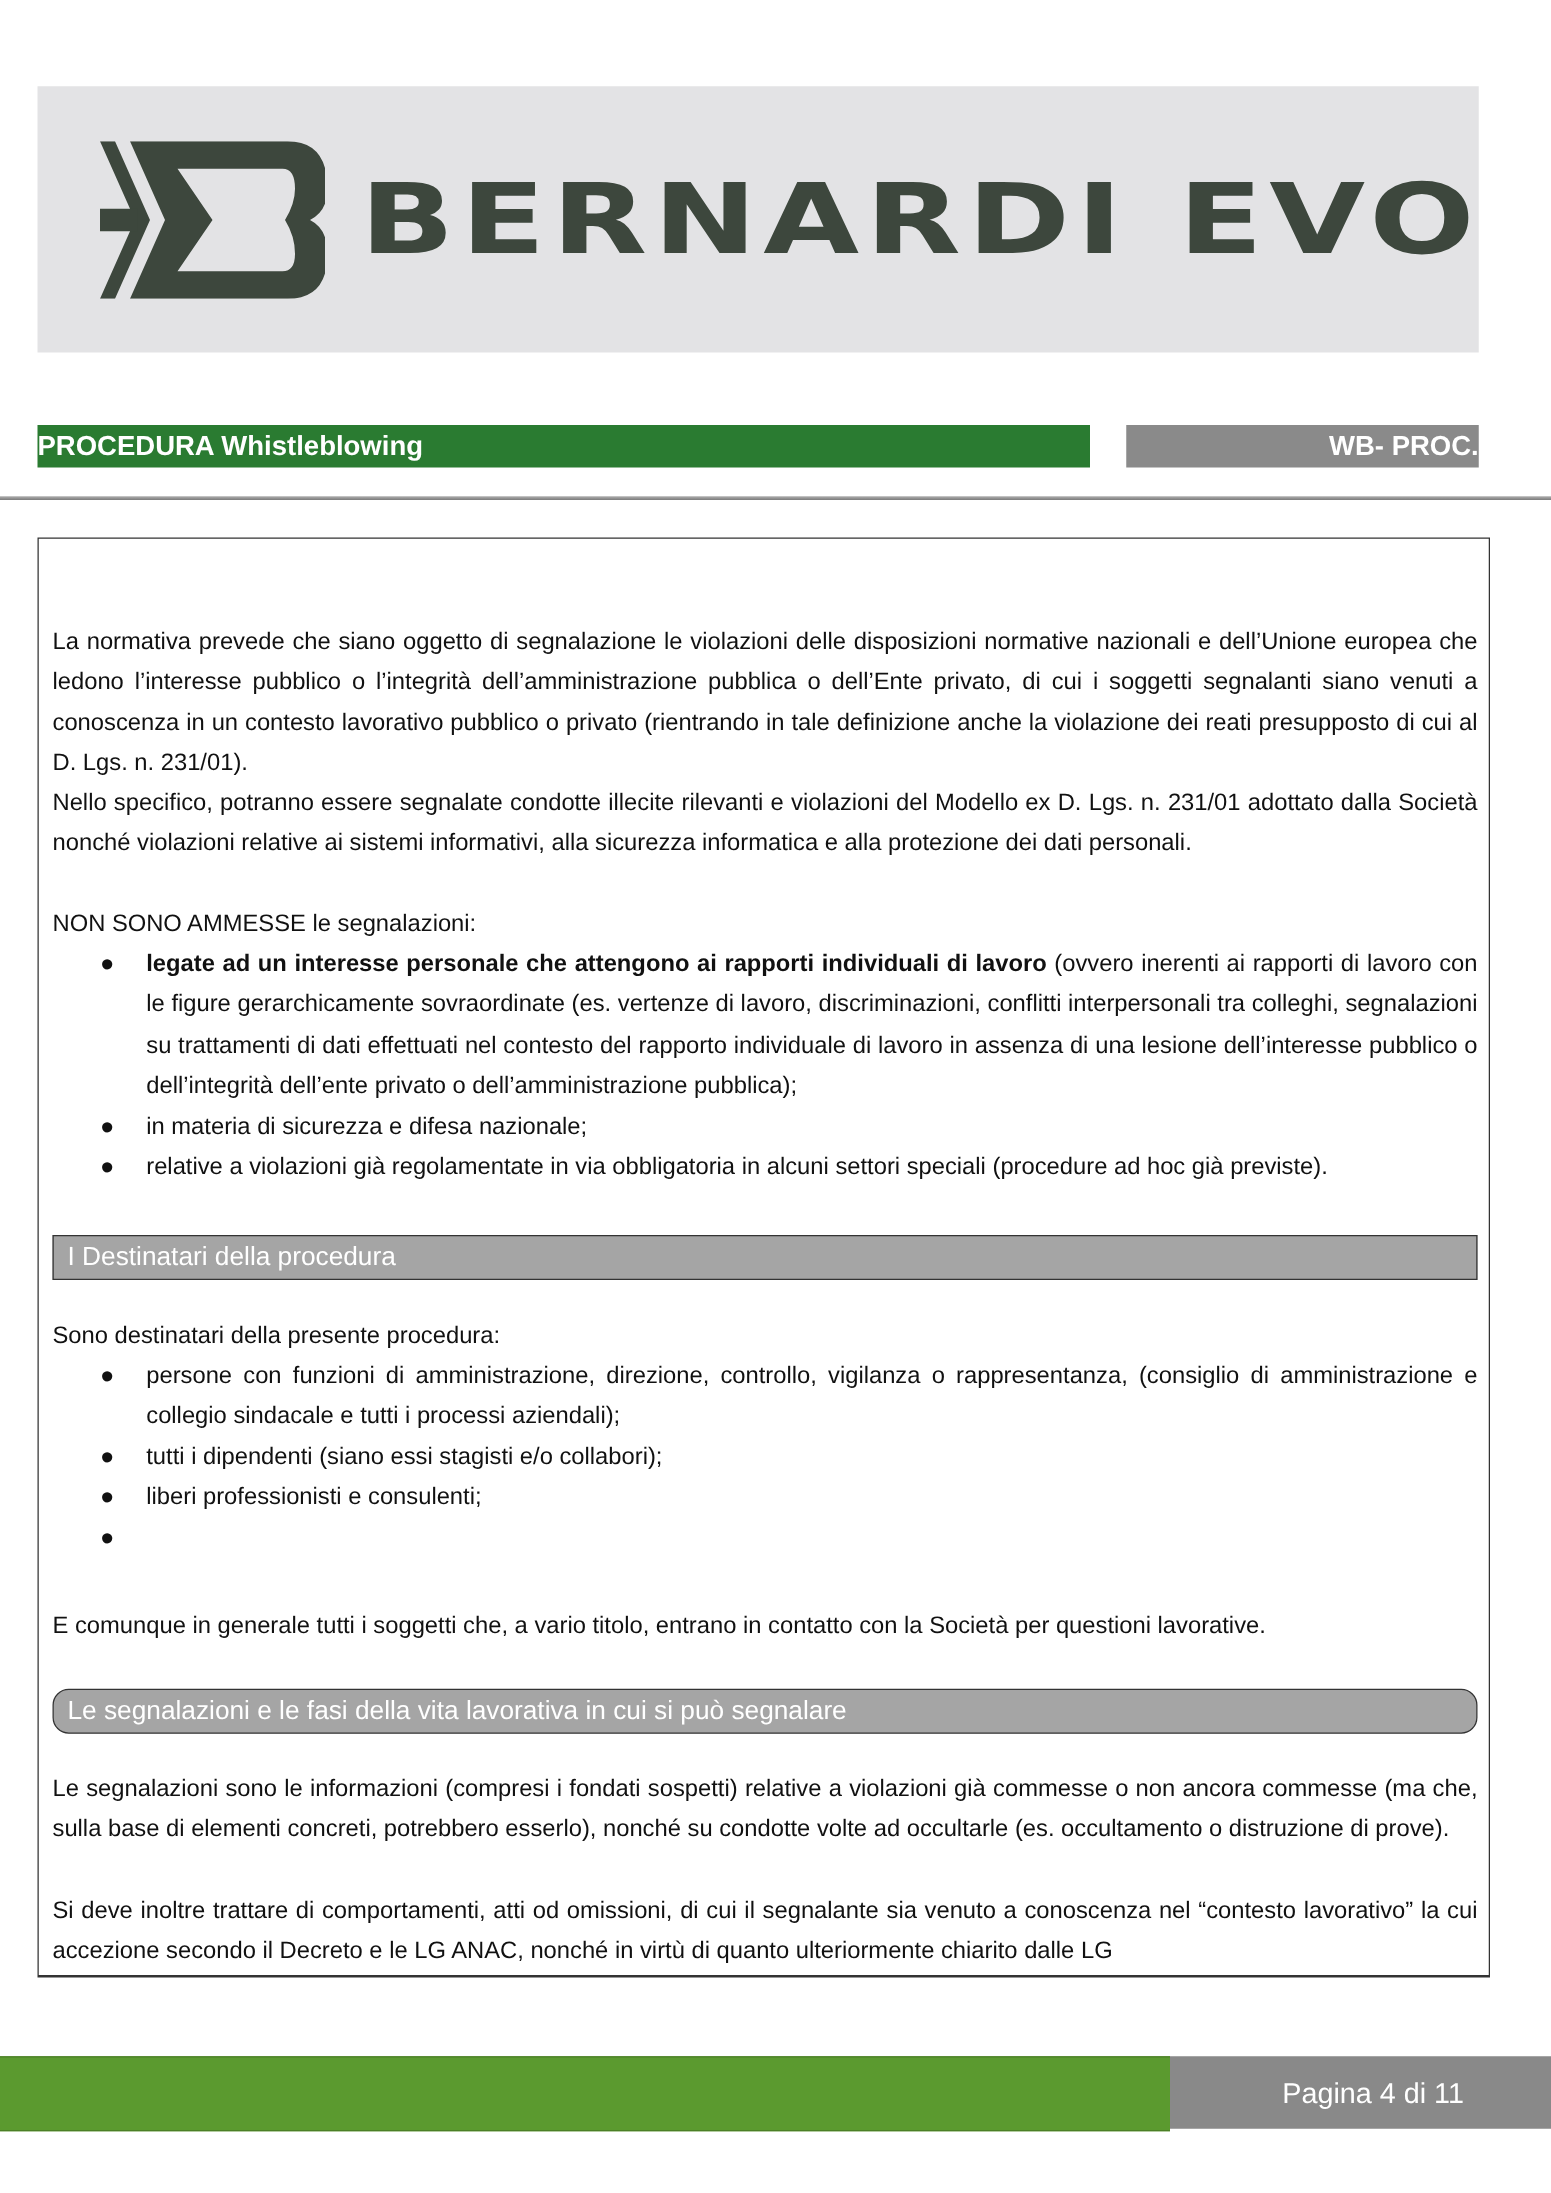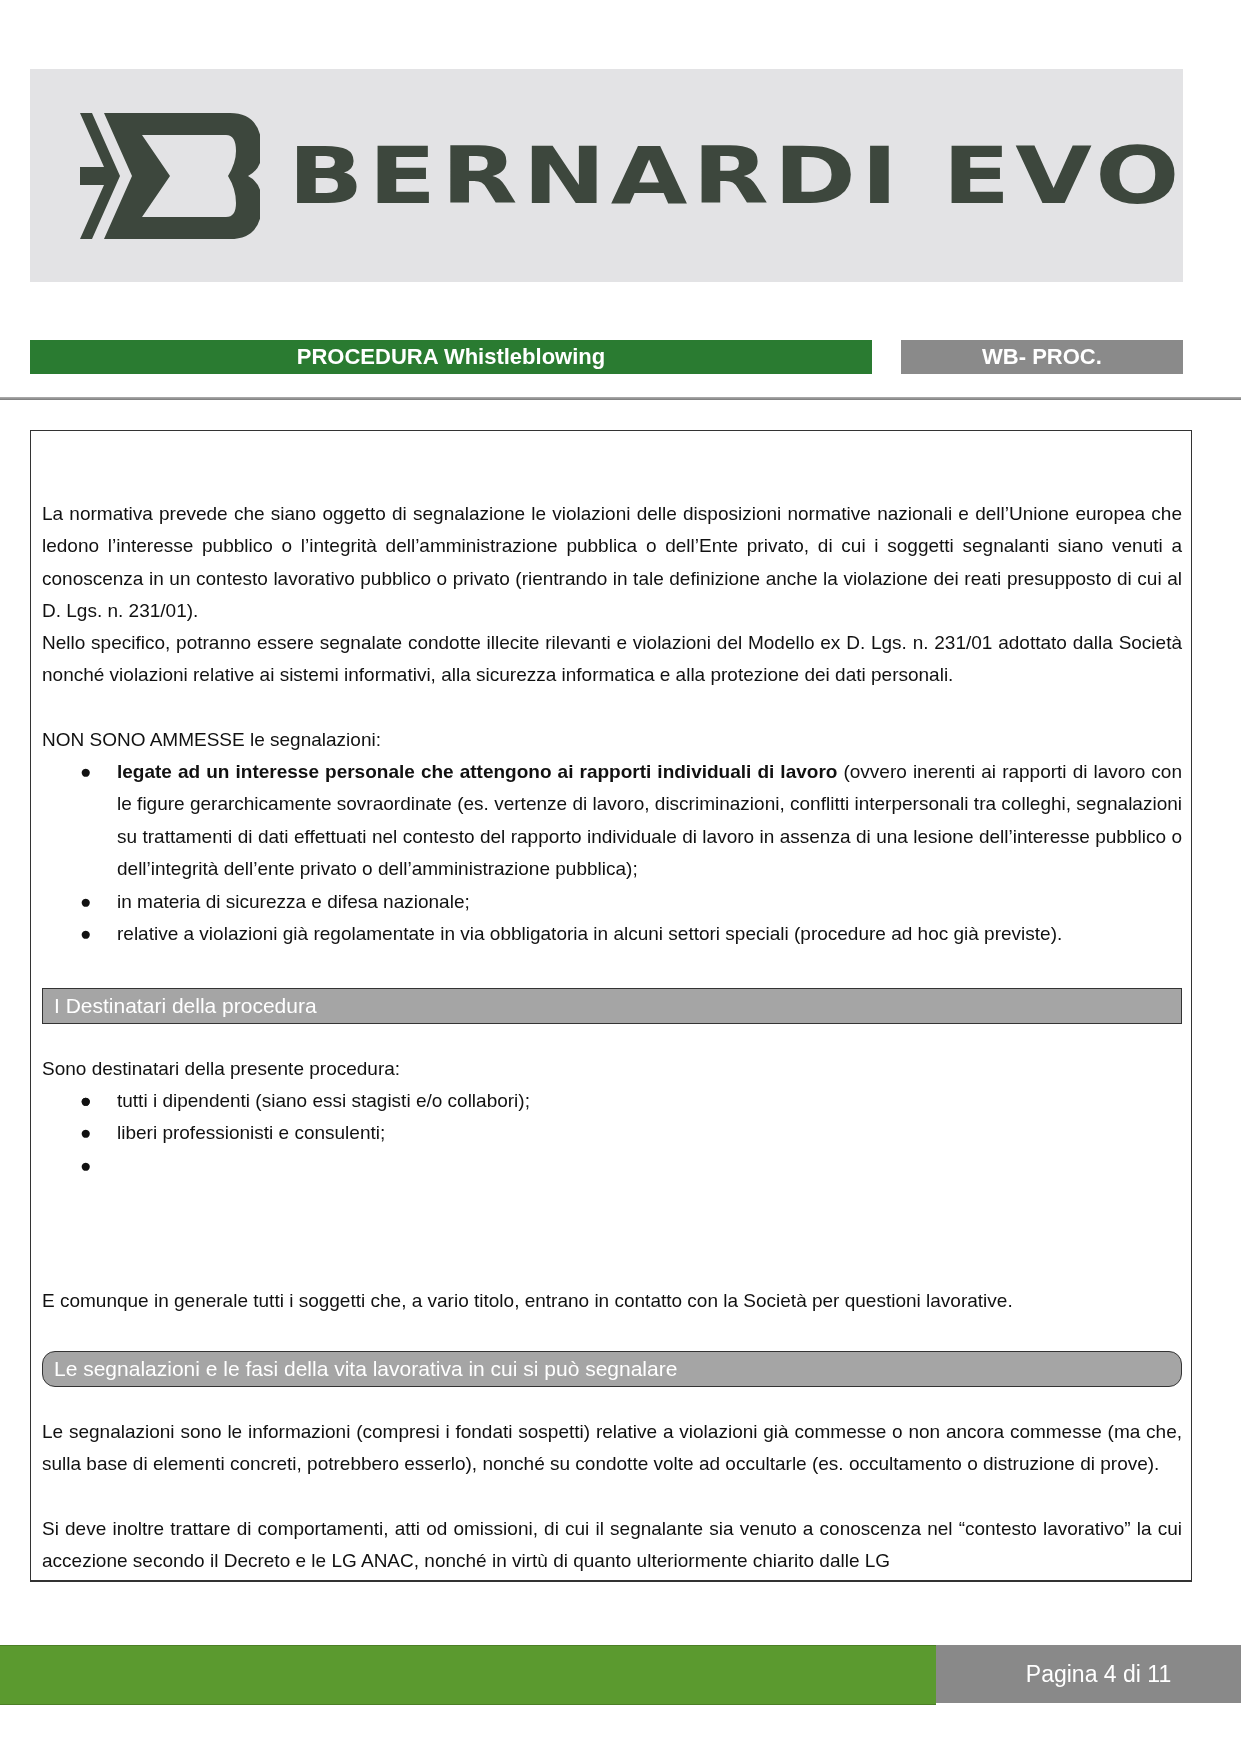--- a/index.html
+++ b/index.html
@@ -9,24 +9,24 @@
   .logo-band { position: absolute; left: 30px; top: 69px; width: 1153px; height: 213px;
                background: #e3e3e5; }
   .logo-mark { position: absolute; left: 50px; top: 44px; width: 180px; height: 126px; }
   .logo-text { position: absolute; left: 258px; top: 62px; height: 90px; line-height: 90px;
                font-family: "DejaVu Sans", sans-serif; font-weight: bold; font-size: 78px;
                letter-spacing: 4px; color: #3d473d; transform: scaleX(1.27); transform-origin: left center;
                white-space: nowrap; }
 
   .title-bar { position: absolute; left: 30px; top: 340px; width: 842px; height: 34px;
                background: #2a7b31; color: #fff; font-weight: bold; font-size: 22px;
-               text-align: center; line-height: 34px; }
+               line-height: 34px; }
   .code-bar { position: absolute; left: 901px; top: 340px; width: 282px; height: 34px;
               background: #8a8a8a; color: #fff; font-weight: bold; font-size: 22px;
-              text-align: center; line-height: 34px; }
+              text-align: right; line-height: 34px; }
   .separator { position: absolute; left: 0; top: 397px; width: 1241px; height: 3px;
                background: linear-gradient(#b0b0b0, #7b7b7b); }
 
   .content-box { position: absolute; left: 30px; top: 430px; width: 1162px; height: 1152px;
                  border: 1.5px solid #333; border-bottom-width: 2px; background: #fff;
                  box-sizing: border-box; overflow: hidden; }
 
   .section-heading { position: absolute; left: 11px; width: 1140px; height: 36px;
                      background: #a5a5a5; border: 1.5px solid #333; box-sizing: border-box;
                      color: #fff; font-size: 21px; line-height: 33px; padding-left: 11px; }
@@ -80,21 +80,21 @@
     <li><span class="dot">●</span><b>legate ad un interesse personale che attengono ai rapporti individuali di lavoro</b><span> (ovvero inerenti ai rapporti di lavoro con le figure gerarchicamente sovraordinate (es. vertenze di lavoro, discriminazioni, conflitti interpersonali tra colleghi, segnalazioni su trattamenti di dati effettuati nel contesto del rapporto individuale di lavoro in assenza di una lesione dell’interesse pubblico o dell’integrità dell’ente privato o dell’amministrazione pubblica);</span></li>
     <li><span class="dot">●</span><span>in materia di sicurezza e difesa nazionale;</span></li>
     <li><span class="dot">●</span><span>relative a violazioni già regolamentate in via obbligatoria in alcuni settori speciali (procedure ad hoc già previste).</span></li>
   </ul>
 
   <div class="section-heading" style="top:557px;">I Destinatari della procedura</div>
 
   <div class="p" style="top:622px;">Sono destinatari della presente procedura:</div>
 
   <ul class="bullets" style="top:654px;">
-    <li><span class="dot">●</span></li>
+    <li><span class="dot">●</span><span>persone con funzioni di amministrazione, direzione, controllo, vigilanza o rappresentanza, (consiglio di amministrazione e collegio sindacale e tutti i processi aziendali);</span></li>
     <li><span class="dot">●</span><span>tutti i dipendenti (siano essi stagisti e/o collabori);</span></li>
     <li><span class="dot">●</span><span>liberi professionisti e consulenti;</span></li>
     <li><span class="dot">●</span></li>
   </ul>
 
   <div class="p" style="top:854px;"><span>E comunque in generale </span><b>tutti i soggetti che, a vario titolo, entrano in contatto con la Società per questioni lavorative</b><span>.</span></div>
 
   <div class="section-heading" style="top:920px;border-radius:13px;">Le segnalazioni e le fasi della vita lavorativa in cui si può segnalare</div>
 
   <div class="p" style="top:1082px;"><span>Si deve inoltre trattare di comportamenti, atti od omissioni, di cui il segnalante sia venuto a conoscenza nel “</span><b>contesto lavorativo</b><span>” la cui accezione secondo il Decreto e le LG ANAC, nonché in virtù di quanto ulteriormente chiarito dalle LG</span></div>

